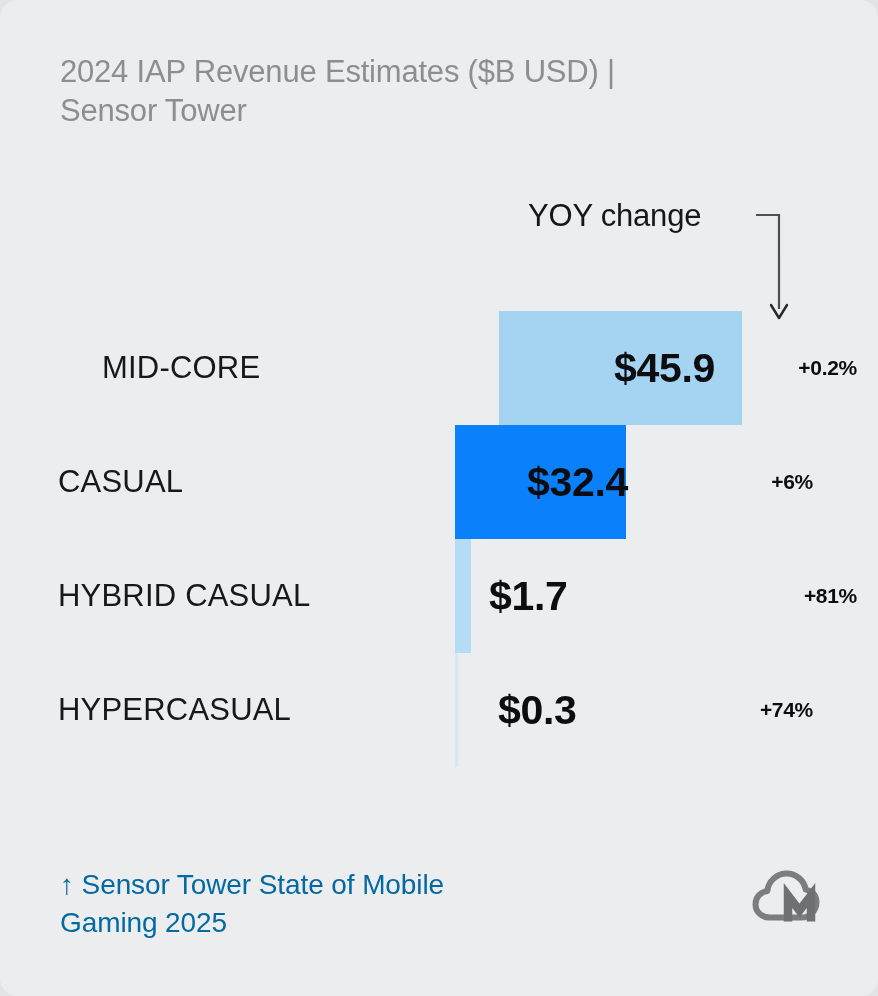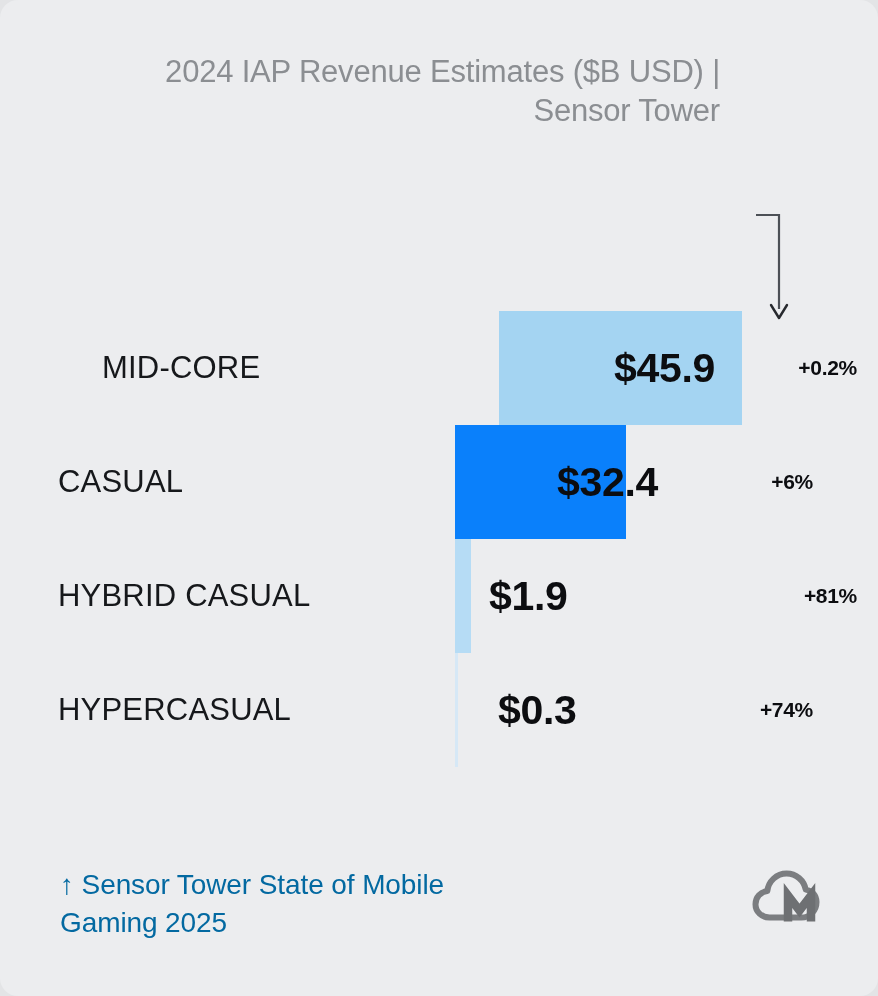--- a/index.html
+++ b/index.html
@@ -25,21 +25,20 @@
     position: absolute;
     left: 60px;
     top: 52px;
     width: 660px;
     font-size: 31px;
     line-height: 39px;
     font-weight: 400;
     letter-spacing: -0.2px;
     color: #8b8e92;
     white-space: pre-line;
-    text-align: right;
   }
 
   
   .yoy-label {
     position: absolute;
     left: 528px;
     top: 197px;
     font-size: 31px;
     line-height: 38px;
     font-weight: 400;
@@ -145,48 +144,49 @@
   }
 </style>
 </head>
 <body>
 
 <div class="canvas">
 
   <div class="title">2024 IAP Revenue Estimates ($B USD) |
 Sensor Tower</div>
 
+  <div class="yoy-label">YOY change</div>
 
   <div class="yoy-arrow">
     <svg width="44" height="125" viewBox="0 0 44 125" fill="none" xmlns="http://www.w3.org/2000/svg">
       <path d="M6 10 H29 V104" stroke="#4c5056" stroke-width="2.2" fill="none"></path>
       <path d="M21 100 L29 113 L37 100" stroke="#27292e" stroke-width="2.4" fill="none" stroke-linecap="round" stroke-linejoin="round"></path>
     </svg>
   </div>
 
   <div class="chart">
 
     <div class="row row-0">
       <div class="cat-label">MID-CORE</div>
       <div class="bar" style="width:243px;background:#a4d4f2;"></div>
       <div class="val-label" style="left:455px;width:243px;justify-content:flex-end;padding-right:27px;box-sizing:border-box;">$45.9</div>
       <div class="yoy-val">+0.2%</div>
     </div>
 
     <div class="row row-1">
       <div class="cat-label">CASUAL</div>
       <div class="bar" style="width:171px;background:#0a80fb;"></div>
-      <div class="val-label" style="left:482px;width:202px;justify-content:flex-end;padding-right:26px;box-sizing:border-box;">$32.4</div>
+      <div class="val-label" style="left:452px;width:202px;justify-content:flex-end;padding-right:26px;box-sizing:border-box;">$32.4</div>
       <div class="yoy-val">+6%</div>
     </div>
 
     <div class="row row-2">
       <div class="cat-label">HYBRID CASUAL</div>
       <div class="bar" style="width:16px;background:#b6dcf5;"></div>
-      <div class="val-label" style="left:489px;">$1.9</div>
+      <div class="val-label" style="left:489px;">$1.7</div>
       <div class="yoy-val">+81%</div>
     </div>
 
     <div class="row row-3">
       <div class="cat-label">HYPERCASUAL</div>
       <div class="bar" style="width:3px;background:#d6e8f6;"></div>
       <div class="val-label" style="left:479px;margin-left:19px;">$0.3</div>
       <div class="yoy-val">+74%</div>
     </div>
 

